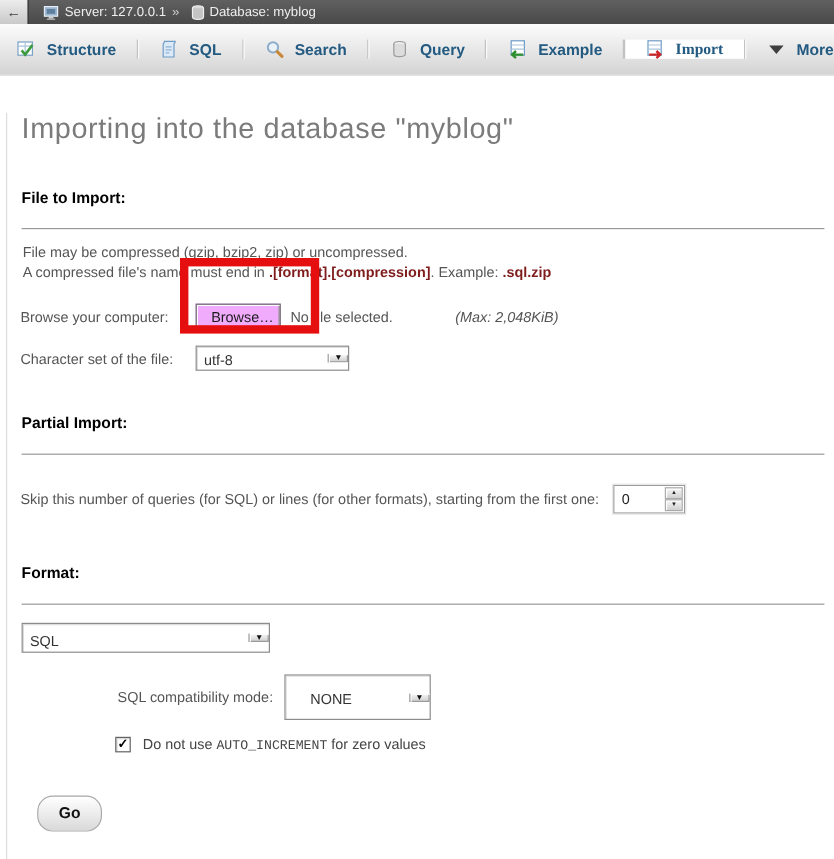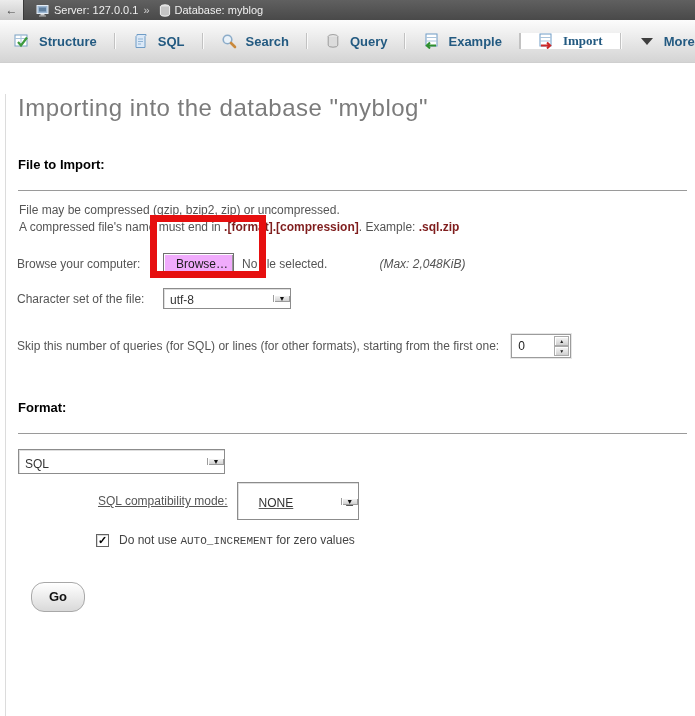--- a/index.html
+++ b/index.html
@@ -55,21 +55,21 @@
   .skip-row { margin-top:25px; }
   .skip-label { margin-right:12px; }
   .win-spinner { width:60px; height:24px; border:1px solid #9c9c9c; outline:1px solid #e6e6e6; background:#fff; display:flex; align-items:stretch; }
   .spin-val { flex:1; font-size:12px; color:#222; padding:4px 0 0 6px; }
   .spin-btns { width:15px; display:flex; flex-direction:column; margin:1px; }
   .spin-btn { flex:1; background:linear-gradient(#f7f7f7,#d0d0d0); border:1px solid #aaa; box-shadow:inset 1px 1px 0 #fff; font-size:5px; line-height:5px; display:flex; align-items:center; justify-content:center; color:#222; cursor:pointer; }
 
   .format-select { width:207px; height:25px; margin:15px 0 0 1px; }
   .format-select .sel-val { padding-top:4px; }
 
-  .compat-row { margin-top:8px; padding-left:81px;text-decoration:underline; }
+  .compat-row { margin-top:18px; padding-left:81px; }
   .compat-select { width:122px; height:38px; margin-left:9px;padding-left:15px; }
   .compat-select .sel-val { padding-top:3px; }
 
   .autoinc-row { margin-top:13px; padding-left:79px; color:#444; }
   .autoinc-row .win-check { margin-right:10px; }
   code { font-family:"Liberation Mono", monospace; font-size:11px; color:#444;text-align:center; }
 
   .go-btn { margin:35px 0 0 14px; background:linear-gradient(#ffffff,#d9d9d9); border:1px solid #a8a8a8; border-radius:13px; padding:6px 17px 7px; font-size:13px; font-weight:bold; color:#111; font-family:"Liberation Sans", sans-serif; cursor:pointer; }
 
   
@@ -194,20 +194,21 @@
         <label class="field-label">Character set of the file:</label>
         <div class="win-select charset-select">
           <span class="sel-val">utf-8</span>
           <span class="sel-btn">▼</span>
         </div>
       </div>
     </section>
 
     
     <section class="sec-partial">
+      <h2 class="sec-head">Partial Import:</h2>
       <div class="row skip-row">
         <label class="skip-label">Skip this number of queries (for SQL) or lines (for other formats), starting from the first one:</label>
         <div class="win-spinner">
           <span class="spin-val">0</span>
           <span class="spin-btns">
             <span class="spin-btn">▲</span>
             <span class="spin-btn">▼</span>
           </span>
         </div>
       </div>

